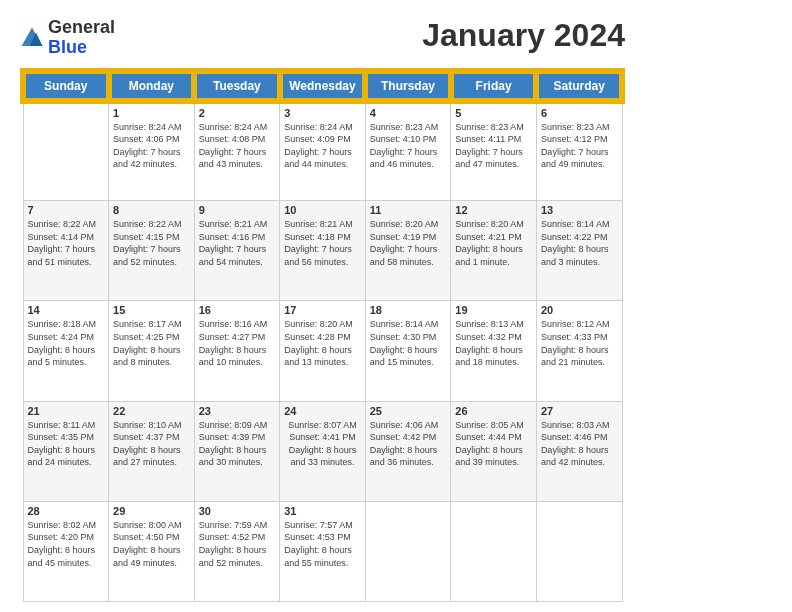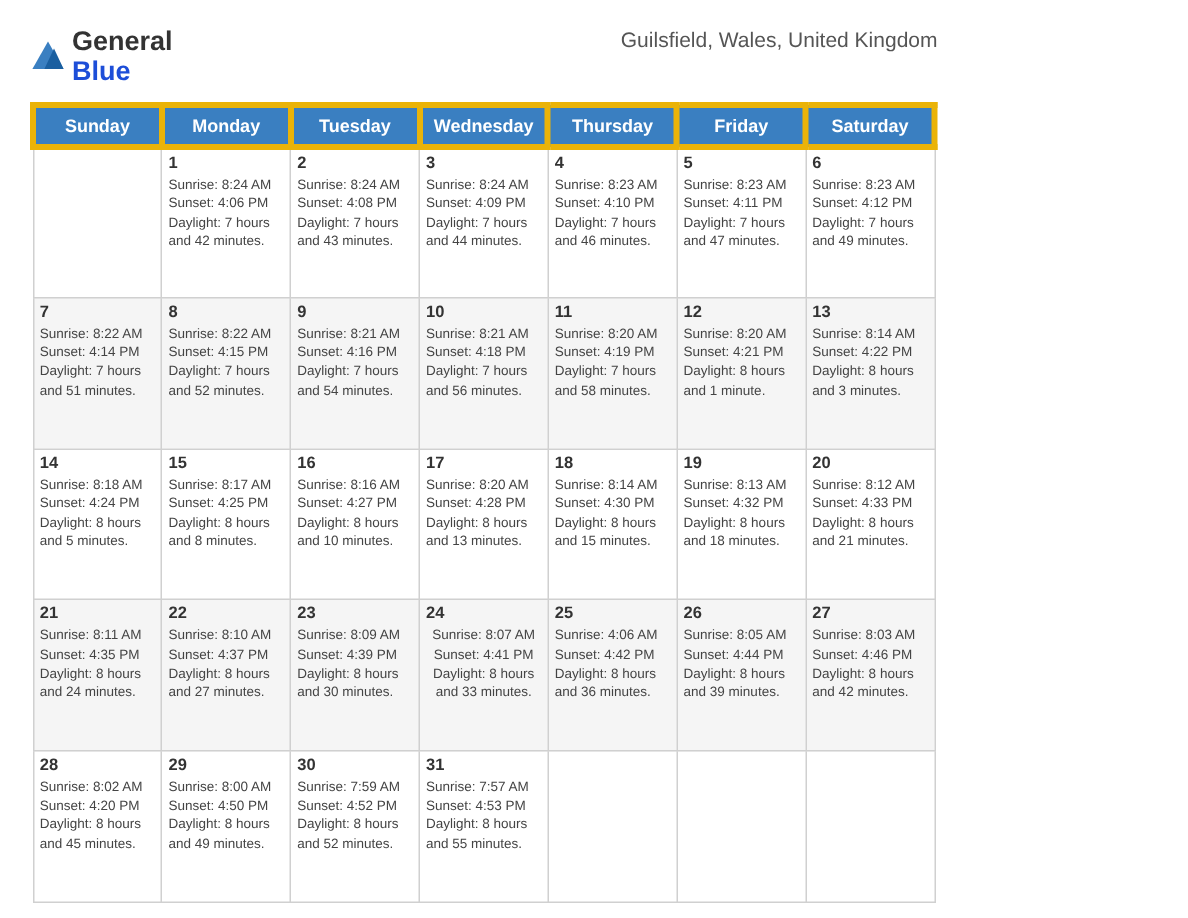--- a/index.html
+++ b/index.html
@@ -57,21 +57,21 @@
       border-collapse: collapse;
       flex: 1;
     }
     .calendar-table th {
       background-color: #3a7fc1;
       color: #fff;
       font-size: 12px;
       font-weight: bold;
       text-align: center;
       padding: 5px 3px;
-      border: 4px solid #eab308;
+      border: 6px solid #eab308;
     }
     .calendar-table td {
       vertical-align: top;
       border: 1px solid #d0d0d0;
       padding: 3px 4px;
       font-size: 9.5px;
       color: #333;
       width: calc(100%/7);
       height: 88px;
     }
@@ -100,21 +100,21 @@
       <svg class="logo-icon" viewBox="0 0 30 30">
         <polygon points="15,2 28,25 2,25" fill="#3a7fc1"></polygon>
         <polygon points="20,8 28,25 12,25" fill="#1a5fa0"></polygon>
       </svg>
       <div class="logo-text">
         <span class="logo-general">General</span><br>
         <span class="logo-blue">Blue</span>
       </div>
     </div>
     <div class="title-block">
-      <div class="location">Guilsfield, Wales, United Kingdom</div>
+      <div class="month-title">January 2024</div>
     </div>
   </div>
 
   <table class="calendar-table">
     <thead>
       <tr id="header-row">
           <th>Sunday</th>
           <th>Monday</th>
           <th>Tuesday</th>
           <th>Wednesday</th>

